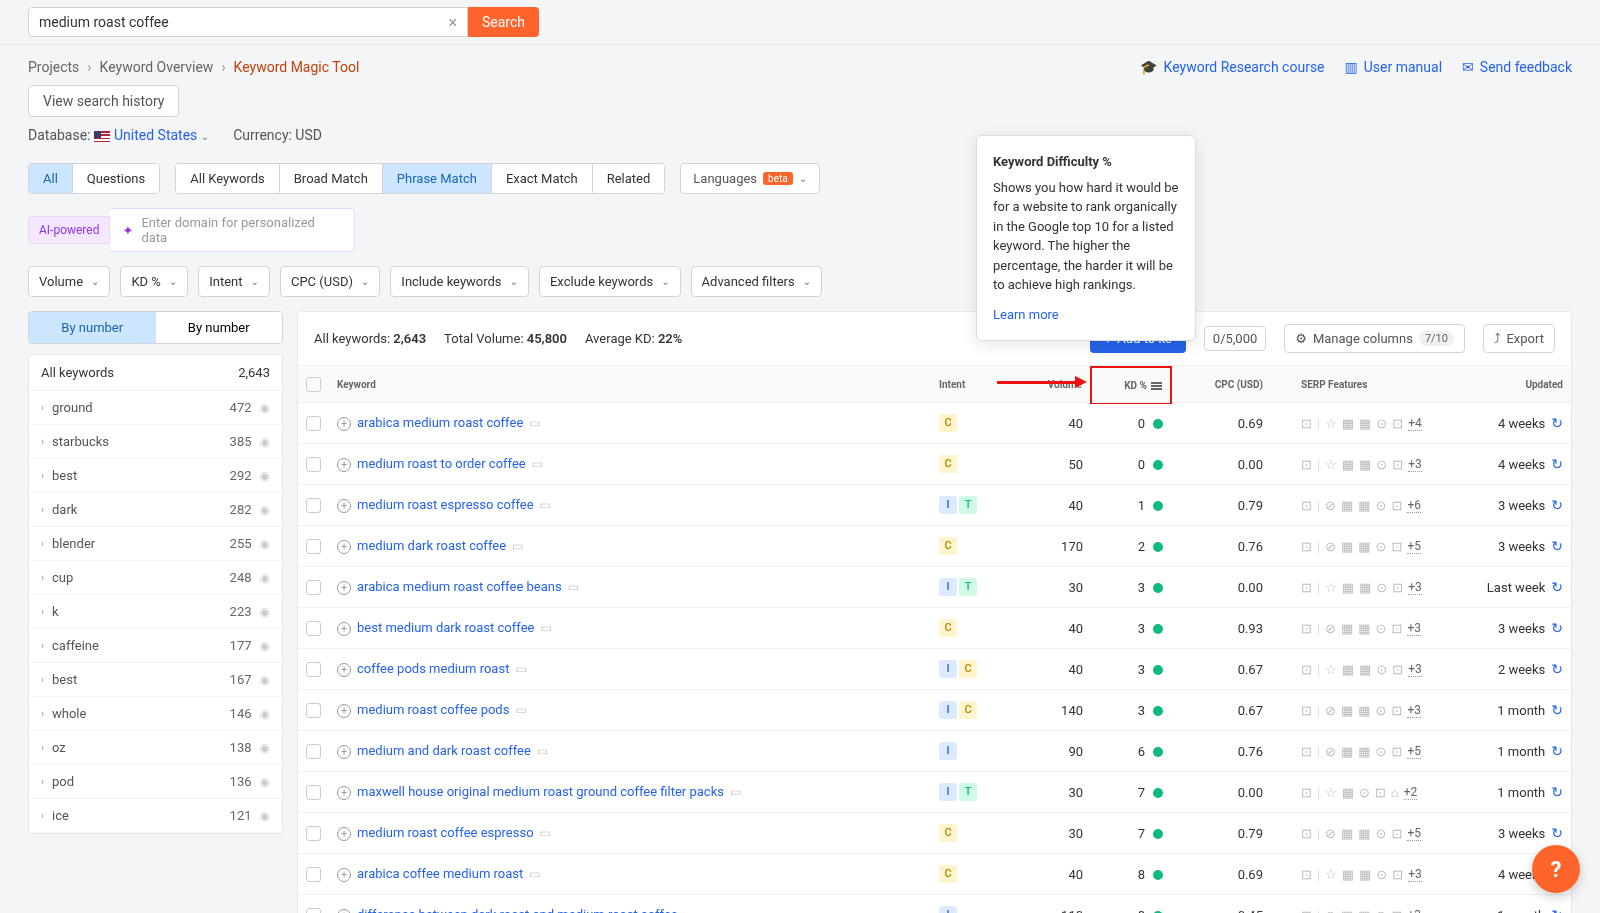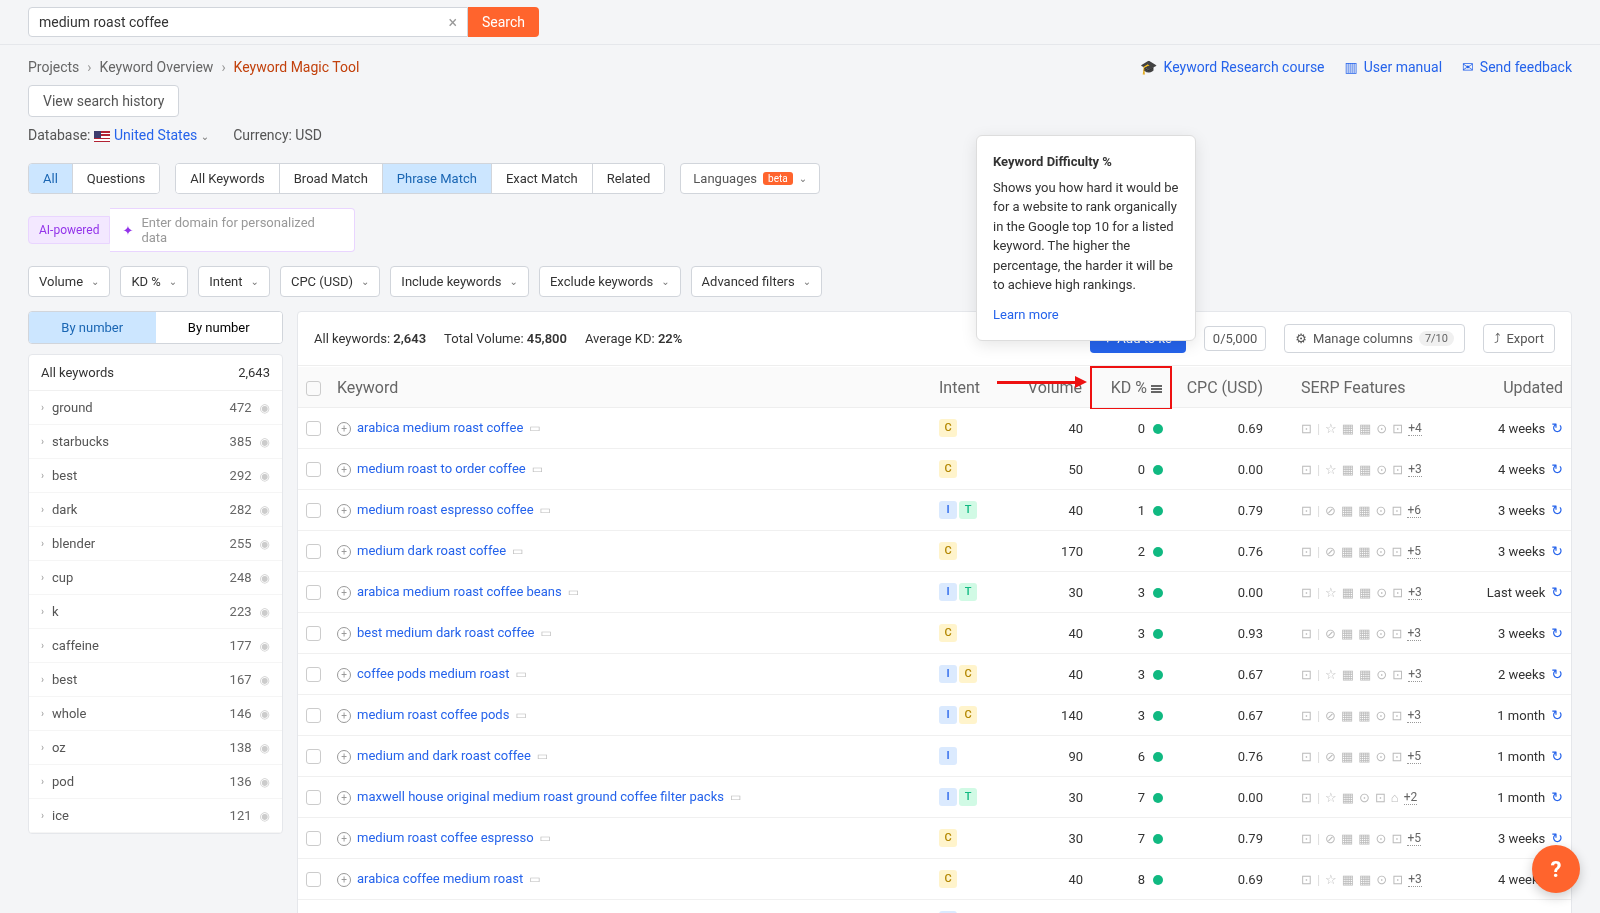--- a/index.html
+++ b/index.html
@@ -50,21 +50,21 @@
 .side-item .count{color:#666}
 .eye{color:#ccc;font-size:12px}
 .content{flex:1;background:#fff;border:1px solid #e5e7eb;border-radius:4px;overflow:hidden}
 .content-top{display:flex;align-items:center;padding:12px 16px;border-bottom:1px solid #eee;gap:18px;font-size:13px}
 .content-top .stat b{font-weight:600}
 .content-top .spacer{flex:1}
 .blue-btn{background:#2563eb;color:#fff;border:none;padding:7px 14px;border-radius:4px;font-size:13px;cursor:pointer;display:flex;gap:6px;align-items:center}
 .small-btn{border:1px solid #d1d5db;background:#fff;padding:6px 10px;border-radius:4px;font-size:13px;cursor:pointer;display:flex;gap:6px;align-items:center;color:#555}
 .small-btn .badge{background:#f0f0f0;color:#666;padding:1px 6px;border-radius:8px;font-size:11px}
 .table{width:100%;border-collapse:collapse}
-.table th{text-align:left;font-weight:400;font-size:16px;color:#666;padding:10px 8px;border-bottom:1px solid #eee;background:#fafafa}
+.table th{text-align:left;font-weight:700;font-size:10px;color:#666;padding:10px 8px;border-bottom:1px solid #eee;background:#fafafa}
 .table th.r,.table td.r{text-align:right}
 .table td{padding:11px 8px;border-bottom:1px solid #f0f0f0;font-size:13px;vertical-align:middle}
 .table .kw-link{color:#2563eb;text-decoration:none}
 .table .plus-icon{color:#999;margin-right:6px;display:inline-flex;width:14px;height:14px;border:1.5px solid #999;border-radius:50%;align-items:center;justify-content:center;font-size:10px;vertical-align:middle}
 .table .doc-icon{color:#bbb;margin-left:6px;font-size:12px}
 .intent-badge{display:inline-block;width:18px;height:18px;border-radius:3px;font-size:11px;text-align:center;line-height:18px;margin-right:2px;font-weight:500}
 .intent-C{background:#fff4cc;color:#b38600}
 .intent-I{background:#dbeafe;color:#2563eb}
 .intent-T{background:#d1fae5;color:#10b981}
 .kd-dot{display:inline-block;width:10px;height:10px;border-radius:50%;background:#10b981;margin-left:8px;vertical-align:middle}

